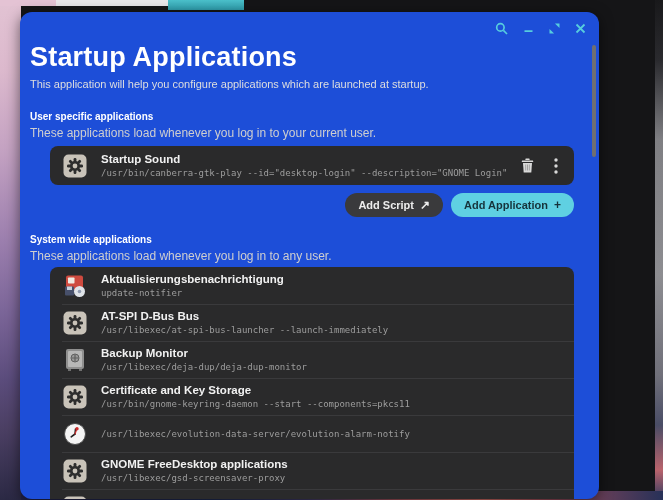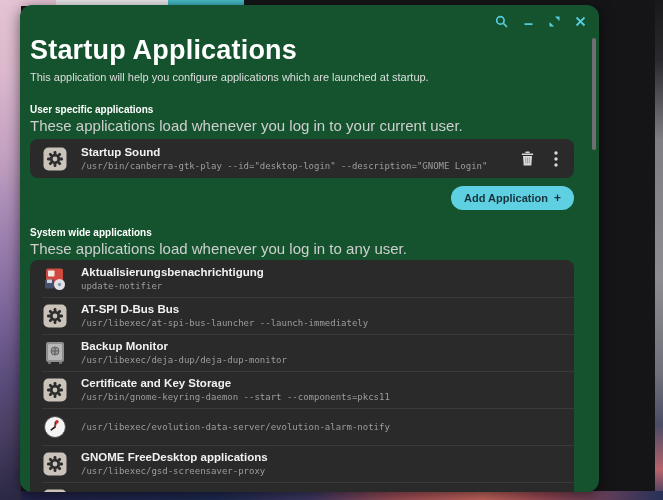--- a/index.html
+++ b/index.html
@@ -16,35 +16,35 @@
   .seg{position:absolute;top:0;height:6px;}
   .seg-pink{left:0;width:56px;background:#e4c3d4;}
   .seg-white{left:56px;width:112px;background:#e9e7ea;}
   .seg-teal{left:168px;width:76px;height:10px;background:linear-gradient(180deg,#4bc0ca,#2f9fae);}
   .wp-right{position:absolute;right:0;top:0;width:8px;height:500px;
     background:linear-gradient(180deg,#19191b 0%,#2a2a2e 12%,#7f7f83 28%,#8d8d91 55%,#70707a 75%,#4a4d66 85%,#b9636c 94%,#2e3a60 100%);}
   .wp-bottom{position:absolute;left:21px;top:491px;width:642px;height:9px;
     background:linear-gradient(90deg,#23234a 0%,#1e2a52 30%,#403a66 45%,#a14f59 58%,#cf6a62 72%,#9b4a58 82%,#273158 100%);}
 
   
-  .window{position:absolute;left:20px;top:5px;width:579px;height:487px;
-    background:#14532d;border-radius:12px;overflow:hidden;
+  .window{position:absolute;left:20px;top:12px;width:579px;height:487px;
+    background:#1d4ed8;border-radius:12px;overflow:hidden;
     box-shadow:0 3px 14px rgba(0,0,0,.55);}
   .headerbar{height:26px;position:relative;}
   .win-controls{position:absolute;right:13px;top:10px;display:flex;gap:15px;align-items:center;}
   .win-controls svg{display:block;cursor:pointer;}
 
   .content{padding:0 25px 0 10px;}
   .app-title{font-size:27px;font-weight:700;color:#ffffff;margin:4px 0 0;letter-spacing:.2px;line-height:30px;}
   .app-subtitle{font-size:11px;color:#dedede;margin:5px 0 0;line-height:14px;}
   .section-heading{font-size:10px;font-weight:700;color:#ffffff;margin:18px 0 0;line-height:16px;}
   .section-heading.sys{margin-top:15px;}
-  .section-desc{font-size:15px;color:#cfcfcf;margin:1px 0 0;line-height:14px;}
-
-  .card{background:#2a2a2b;border-radius:8px;margin-top:6px;}
+  .section-desc{font-size:12px;color:#cfcfcf;margin:1px 0 0;line-height:14px;}
+
+  .card{background:#2a2a2b;border-radius:8px;margin-top:6px;margin-left:20px;}
   .card.sys{margin-top:4px;}
   .row{display:flex;align-items:center;height:37px;padding:0 12px;position:relative;}
   .row.user{height:39px;}
   .row + .row::before{content:"";position:absolute;left:12px;right:0;top:0;height:1px;background:#3a3a3c;}
   .appicon{width:26px;height:26px;flex:none;display:flex;align-items:center;justify-content:center;}
   .appicon svg{width:26px;height:26px;display:block;}
   .row-text{margin-left:13px;min-width:0;}
   .row-title{font-size:11.5px;font-weight:700;color:#f1f1f1;line-height:13px;white-space:nowrap;}
   .row-cmd{font-size:9px;font-family:"DejaVu Sans Mono",monospace;color:#9d9d9d;line-height:11px;margin-top:2px;white-space:nowrap;}
   .row-actions{margin-left:auto;display:flex;align-items:center;gap:20px;padding-right:4px;}
@@ -162,20 +162,24 @@
                 <circle cx="2" cy="2" r="1.7"></circle>
                 <circle cx="2" cy="8" r="1.7"></circle>
                 <circle cx="2" cy="14" r="1.7"></circle>
               </g>
           </svg>
         </div>
       </div>
     </div>
 
     <div class="btn-row">
+      <button class="btn btn-dark">
+        <span>Add Script</span>
+        <span class="glyph">↗</span>
+      </button>
       <button class="btn btn-cyan">
         <span>Add Application</span>
         <span class="glyph">+</span>
       </button>
     </div>
 
     <h2 class="section-heading sys">System wide applications</h2>
     <p class="section-desc">These applications load whenever you log in to any user.</p>
 
     <div class="card sys" id="system-list">

